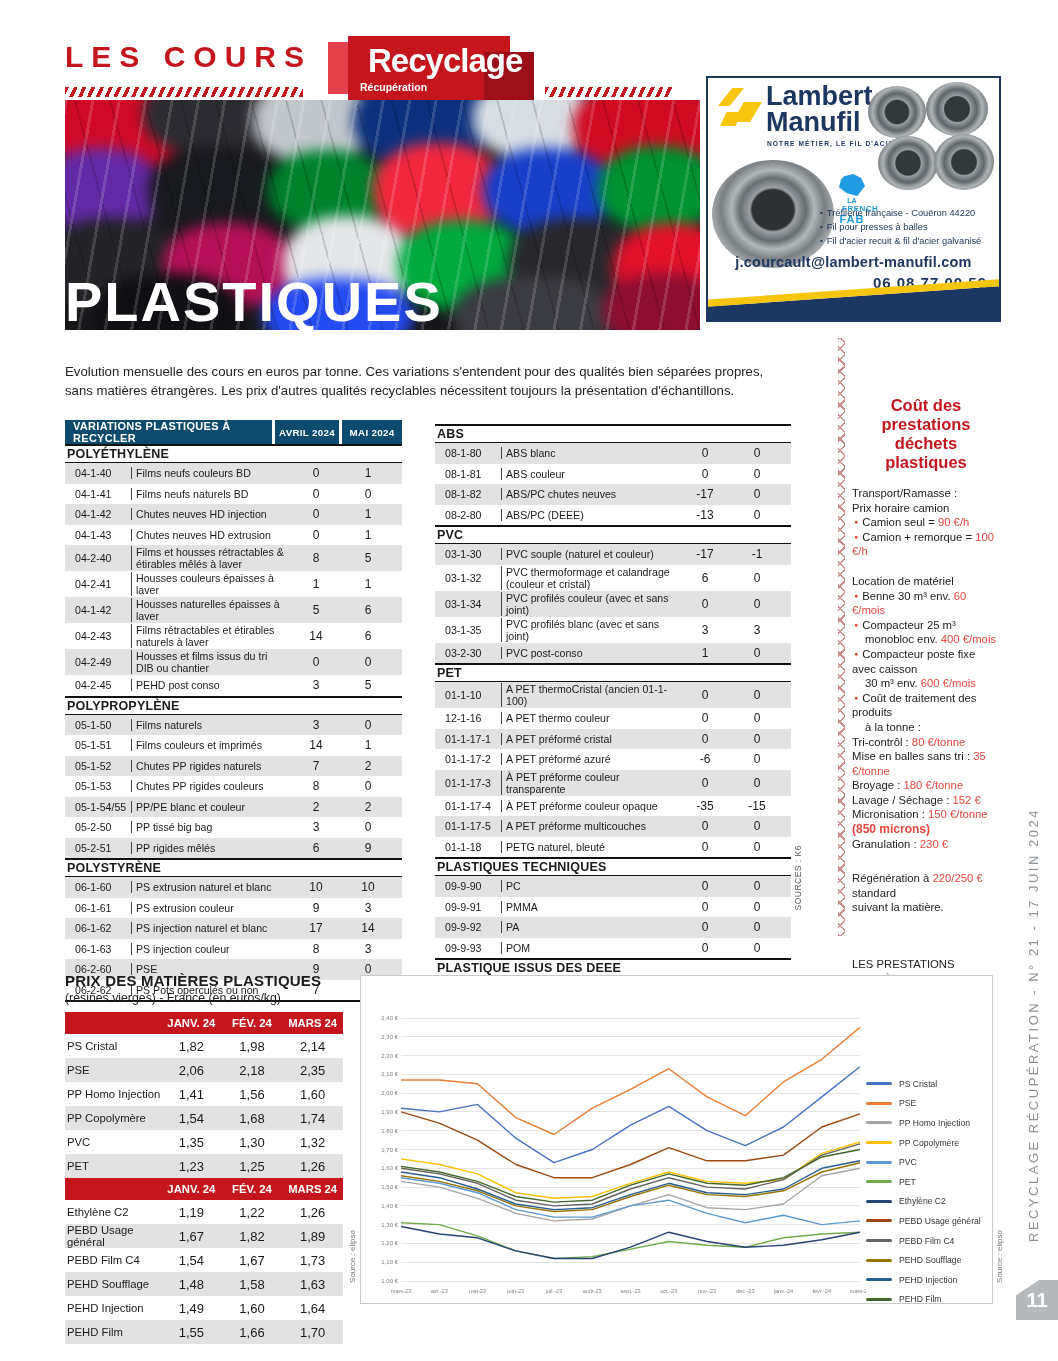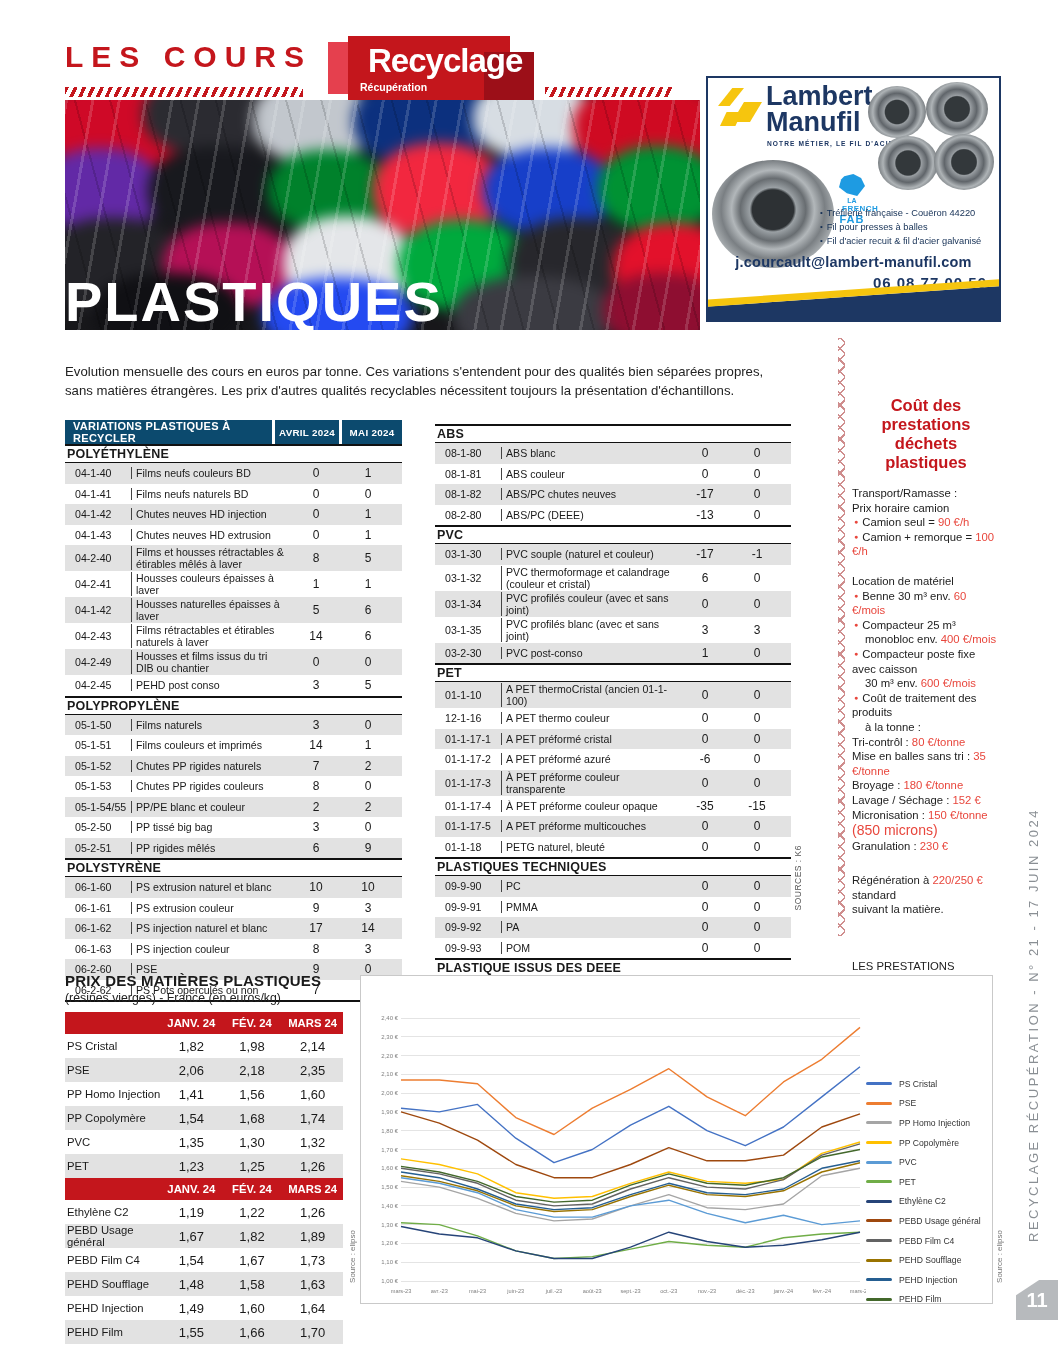--- a/index.html
+++ b/index.html
@@ -84,21 +84,21 @@
 
   
   .sidebar{position:absolute;left:838px;top:338px;width:162px;height:600px;}
   .zigzag{position:absolute;left:0;top:0;width:7px;height:598px;
           background:repeating-linear-gradient(135deg,#cf8d8d 0 1.6px,transparent 1.6px 8px),
                      repeating-linear-gradient(45deg,#cf8d8d 0 1.6px,transparent 1.6px 8px);}
   .side-content{position:absolute;left:14px;top:10px;width:148px;}
   .side-title{color:#c4161c;font-weight:bold;font-size:16.5px;text-align:center;line-height:19px;margin-bottom:14px;margin-top:48px;}
   .sline{font-size:11.3px;line-height:14.6px;color:#222;}
   .sline .red{color:#e8463c;}
-  .sline .sm{font-size:14px;}
+  .sline .sm{font-size:12px;font-weight:bold;}
   .sline .sb{color:#e8463c;font-size:7px;vertical-align:2px;margin:0 4px 0 2px;}
   .sline.ind{padding-left:13px;}
 
   
   .prices-title{position:absolute;left:65px;top:972px;font-size:15px;font-weight:bold;letter-spacing:.2px;}
   .prices-sub{position:absolute;left:65px;top:991px;font-size:12.3px;color:#222;}
   .ptable{position:absolute;left:65px;top:1012px;width:278px;}
   .phead{display:grid;grid-template-columns:96px 1fr 1fr 1fr;background:#c4161c;color:#fff;
          font-weight:bold;font-size:11.3px;height:22px;align-items:center;}
   .phead div{text-align:center;}

